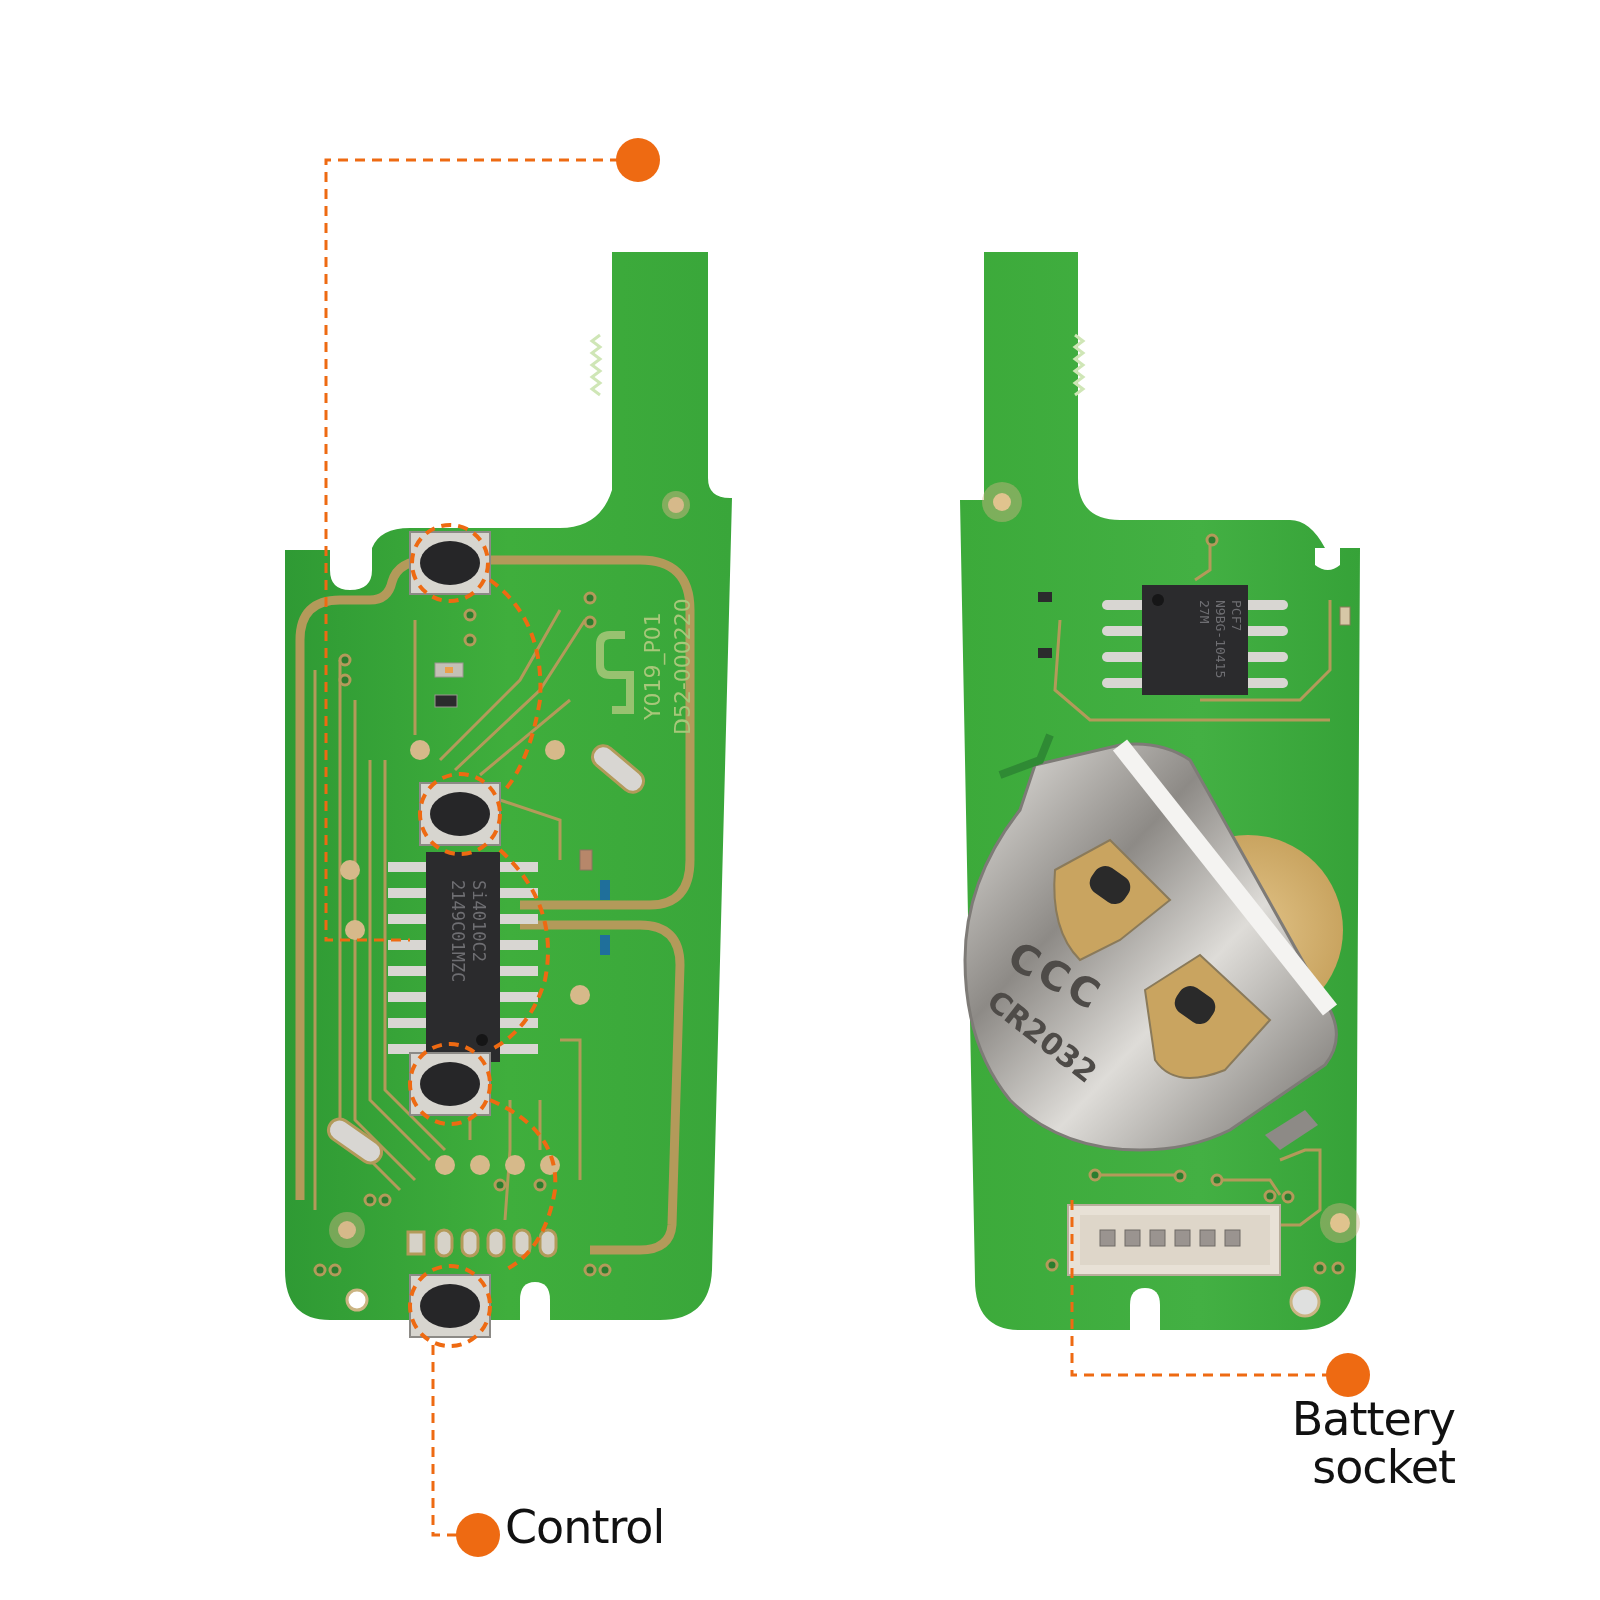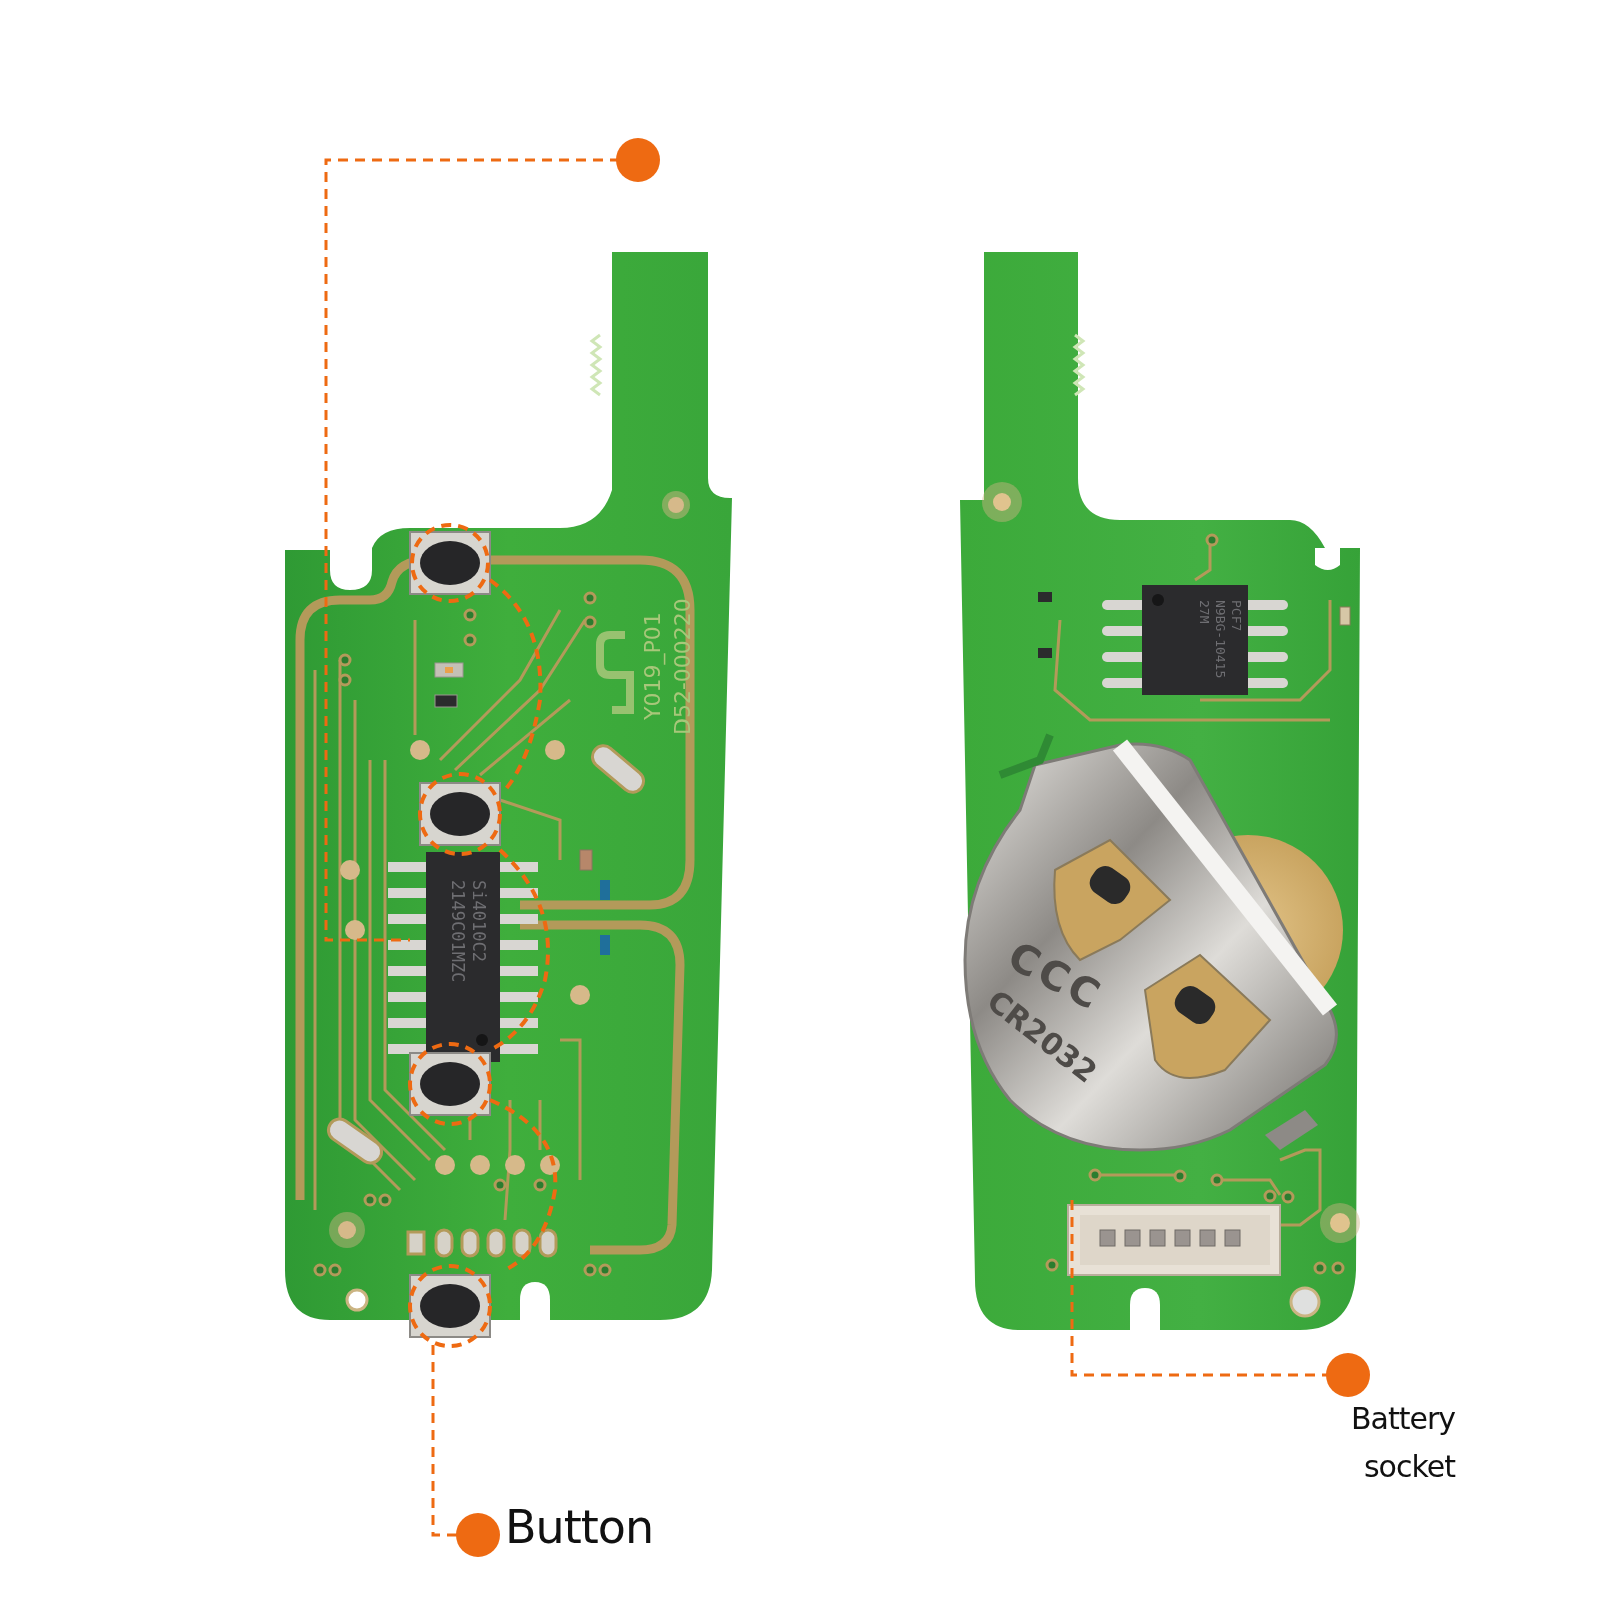--- a/index.html
+++ b/index.html
@@ -1,21 +1,21 @@
 <!DOCTYPE html>
 <html><head>
   <meta charset="utf-8">
   <style>
     html, body { margin: 0; padding: 0; background: #ffffff; }
     body { width: 1600px; height: 1600px; position: relative; overflow: hidden; font-family: "DejaVu Sans", sans-serif; }
     .stage { position: absolute; left: 0; top: 0; width: 1600px; height: 1600px; }
     .label { position: absolute; color: #111111; font-family: "DejaVu Sans", sans-serif; letter-spacing: -1px; }
     .label-chip { left: 675px; top: 138px; font-size: 46px; }
     .label-button { left: 505px; top: 1500px; font-size: 46px; }
-    .label-battery { left: 1285px; top: 1395px; font-size: 30px; text-align: right; line-height: 48px; width: 170px; }
+    .label-battery { left: 1285px; top: 1395px; font-size: 46px; text-align: right; line-height: 48px; width: 170px; }
     .label-battery span { display: block; }
   </style>
 </head>
 <body>
 
 <div class="stage">
 <svg width="1600" height="1600" viewBox="0 0 1600 1600" xmlns="http://www.w3.org/2000/svg">
   <defs>
     <linearGradient id="greenL" x1="0" x2="1" y1="0" y2="0">
       <stop offset="0" stop-color="#2f9a34"></stop>
@@ -267,18 +267,18 @@
   <g stroke="#ee6a12" stroke-width="3" stroke-dasharray="10 7" fill="none">
     <path d="M620,160 L326,160 L326,940 L410,940"></path>
     <path d="M433,1345 L433,1535 L470,1535"></path>
     <path d="M1072,1200 L1072,1375 L1340,1375"></path>
   </g>
   <circle cx="638" cy="160" r="22" fill="#ee6a12"></circle>
   <circle cx="478" cy="1535" r="22" fill="#ee6a12"></circle>
   <circle cx="1348" cy="1375" r="22" fill="#ee6a12"></circle>
 </svg>
 
-  <div class="label label-button">Button</div>
+  <div class="label label-button">Control</div>
   <div class="label label-battery">
     <span>Battery</span>
     <span>socket</span>
   </div>
 </div>
 
 </body></html>

